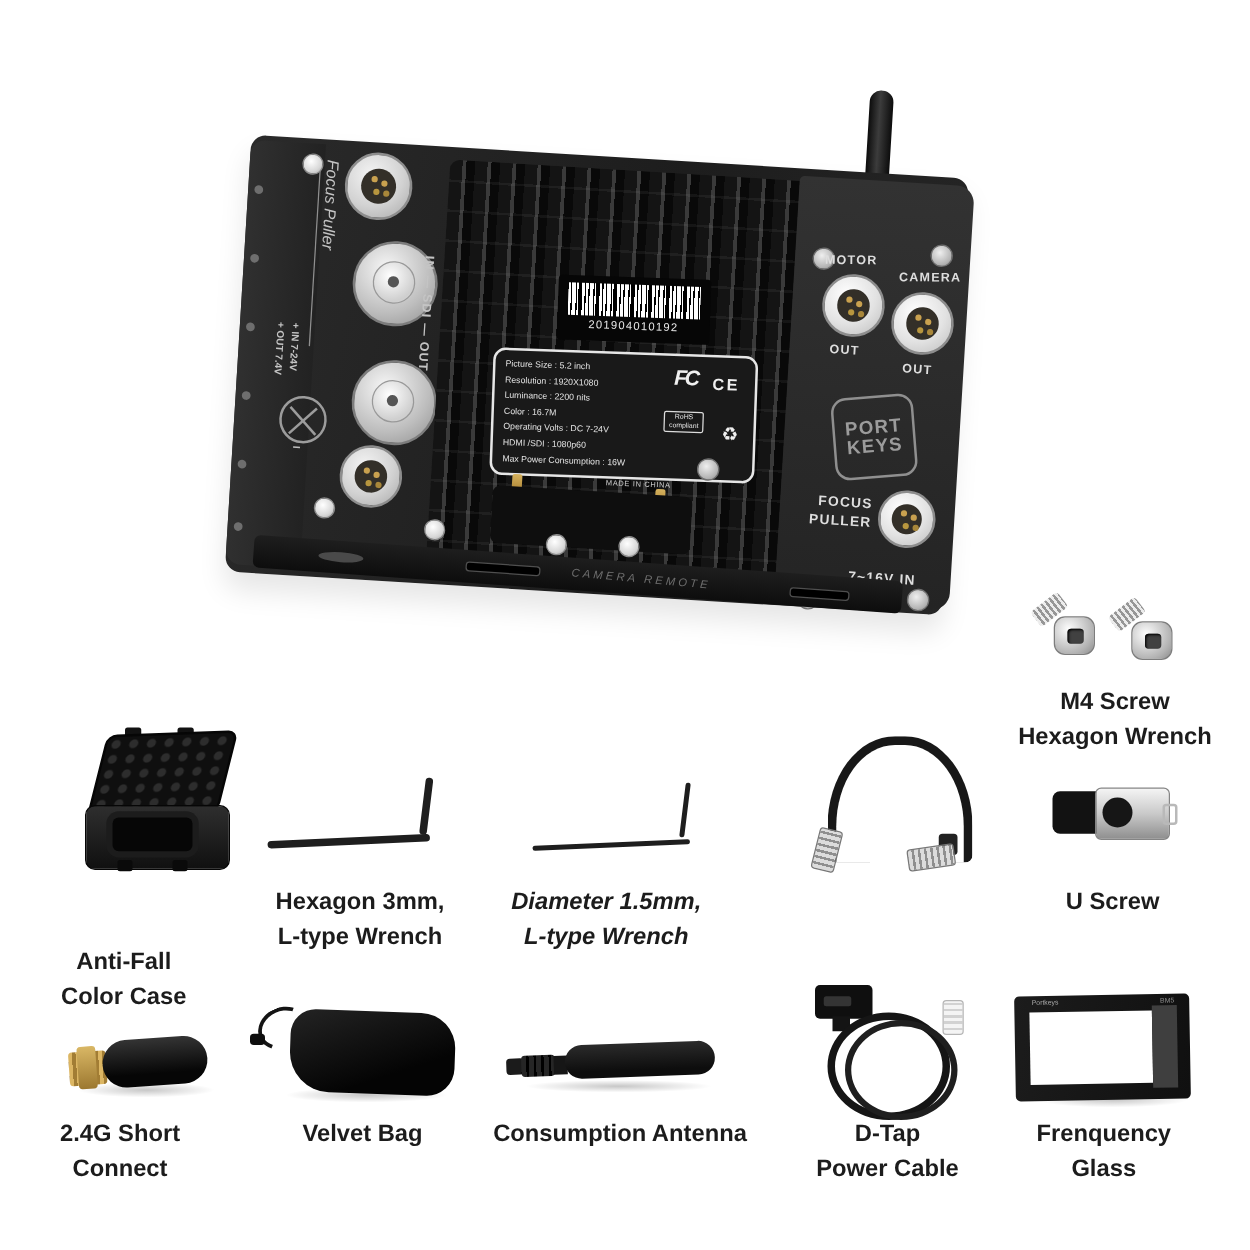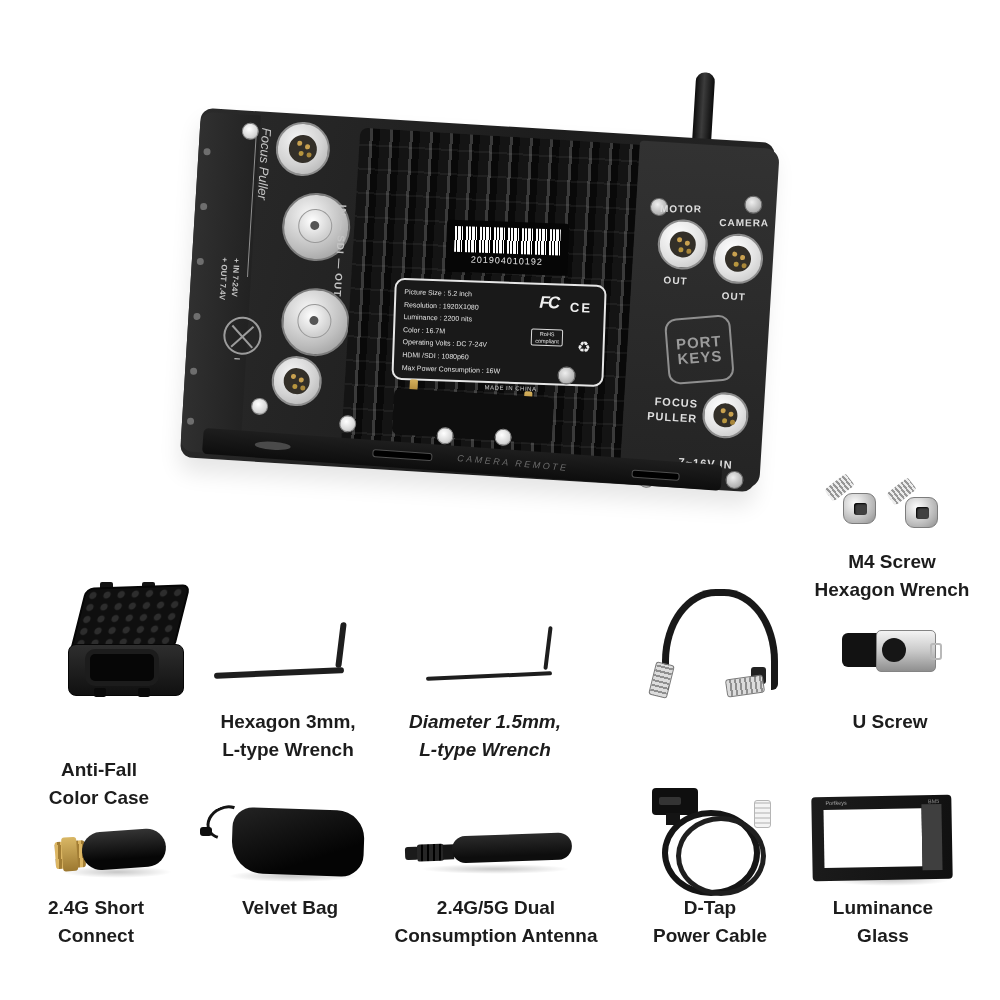--- a/index.html
+++ b/index.html
@@ -359,21 +359,20 @@
 
 <div>
   <div class="shadow" style="left:420px;top:864px;width:150px;height:10px;"></div>
   <div class="dualant">
     <div class="tip"></div>
     <div class="ridge"></div>
     <div class="hinge2"></div>
     <div class="blade"></div>
   </div>
   <div class="label" style="left:496px;top:894px;">
-    <div>2.4G/5G Dual</div>
     <div>Consumption Antenna</div>
   </div>
 </div>
 
 <div>
   <div class="dtap">
     <div class="head"></div>
     <div class="neck"></div>
     <div class="coil1"></div>
     <div class="coil2"></div>
@@ -388,16 +387,16 @@
 <div>
   <div class="shadow" style="left:830px;top:874px;width:120px;height:12px;"></div>
   <div class="glass">
     <div class="frame"></div>
     <div class="screen"></div>
     <div class="rightbar"></div>
     <div class="brand">Portkeys</div>
     <div class="model">BM5</div>
   </div>
   <div class="label" style="left:883px;top:894px;">
-    <div>Luminance</div>
+    <div>Frenquency</div>
     <div>Glass</div>
   </div>
 </div>
 
 </body></html>

